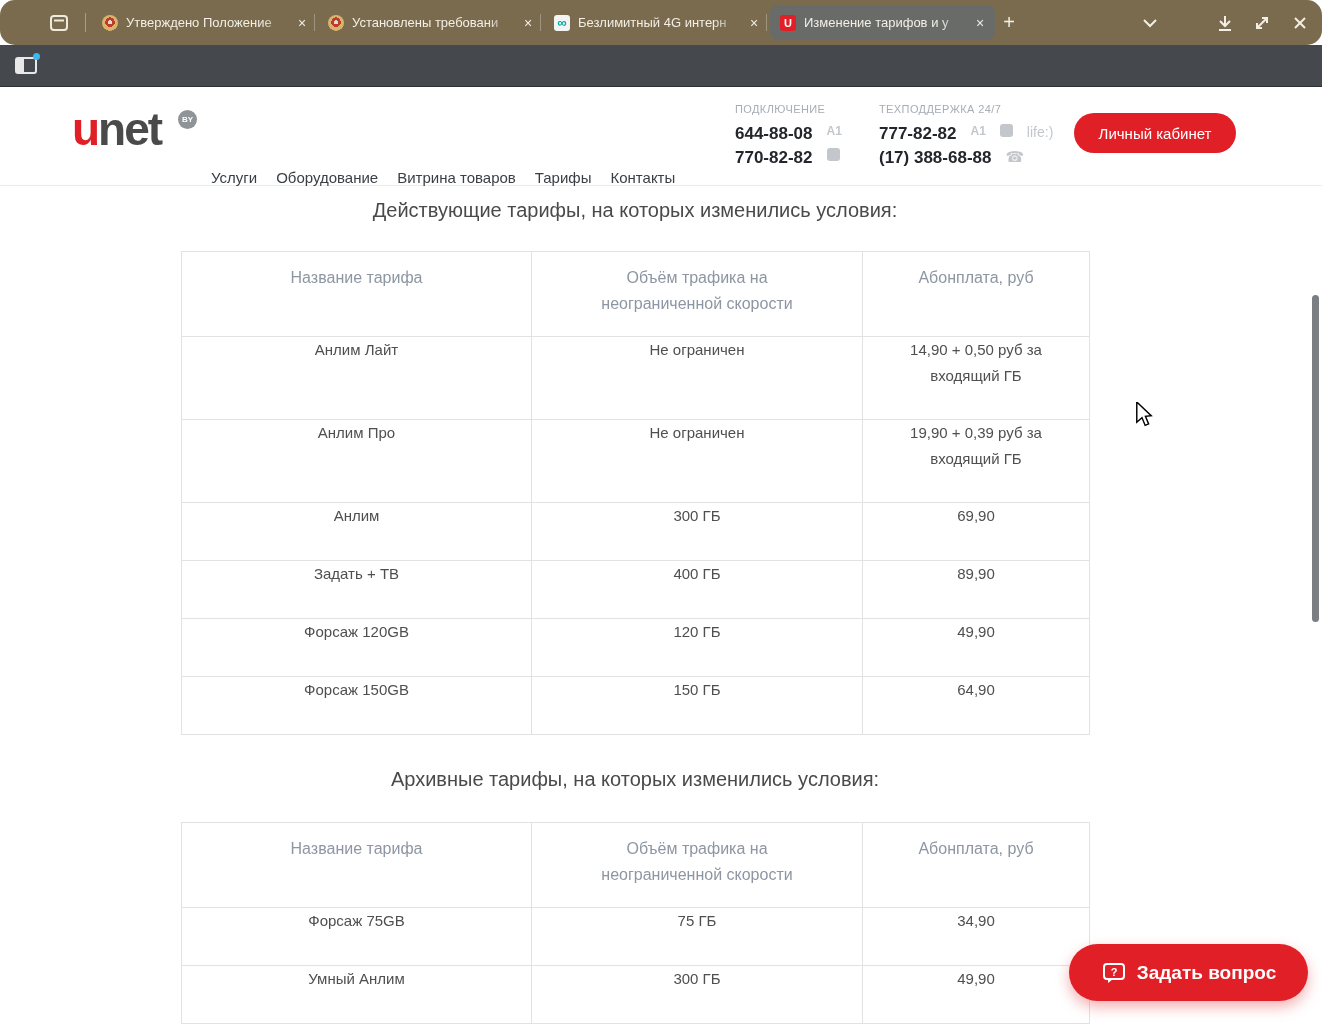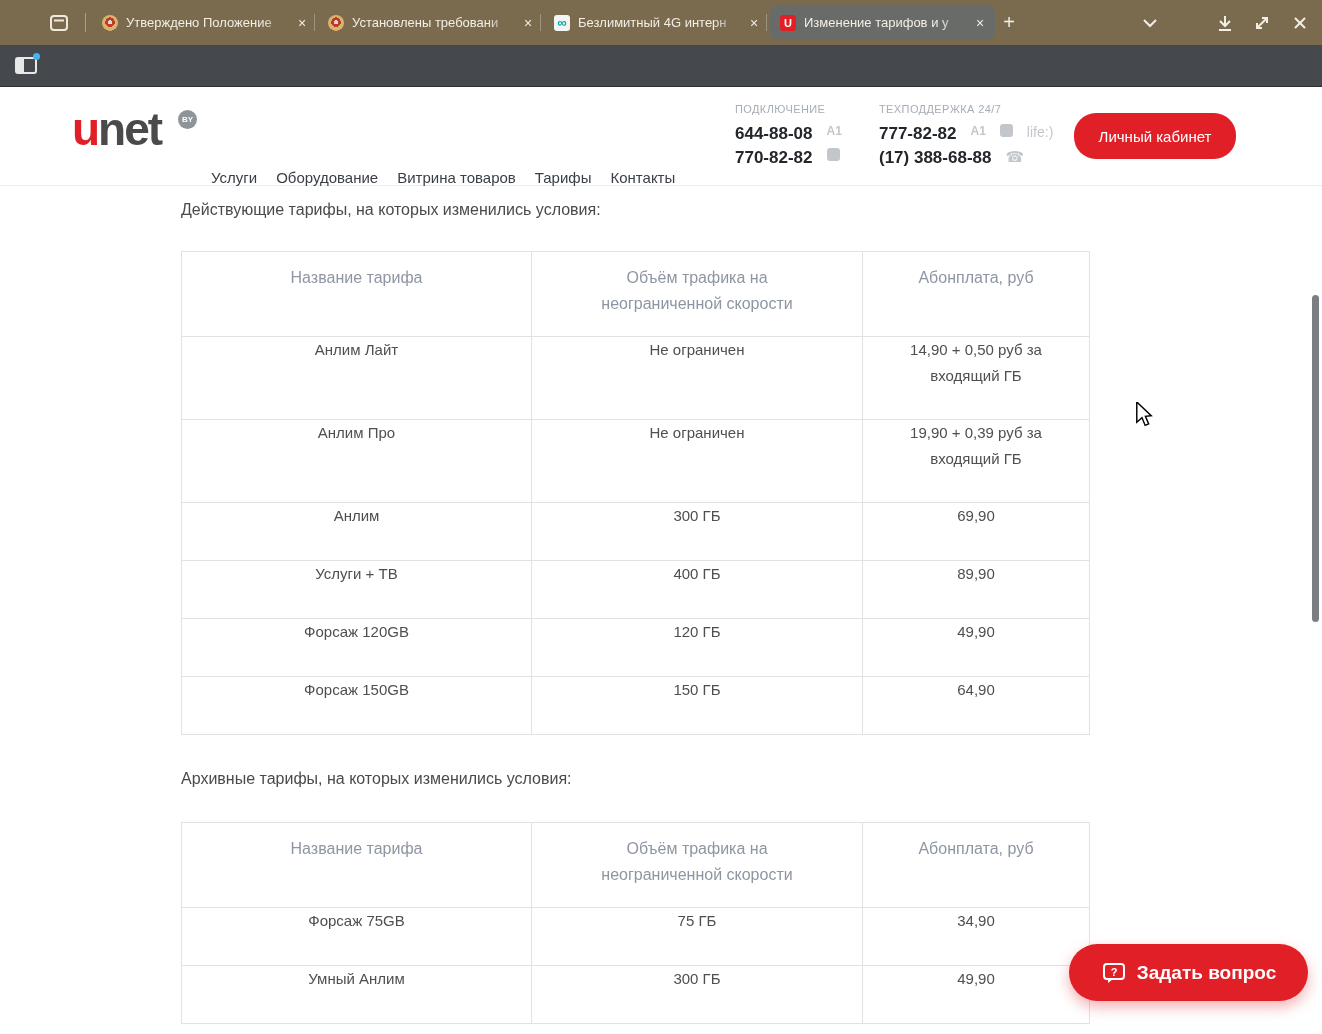--- a/index.html
+++ b/index.html
@@ -3,21 +3,21 @@
 <meta charset="utf-8">
 <title>unet.by — tariffs</title>
 <style>
   * { box-sizing: border-box; }
   html,body { margin:0; padding:0; }
   body {
     width:1322px; height:1034px; position:relative; overflow:hidden;
     font-family:"Liberation Sans", sans-serif; background:#ffffff;
   }
   
-  .titlebar { position:absolute; top:0; left:0; width:1322px; height:45px; background:#7a6b4f; }
+  .titlebar { position:absolute; top:0; left:0; width:1322px; height:45px; background:#7a6b4f;border-radius:15px; }
   .fxview { position:absolute; left:46px; top:11px; width:26px; height:23px; display:flex; align-items:center; justify-content:center; border-radius:4px; }
   .tb-divider { position:absolute; left:85px; top:13px; width:1px; height:19px; background:rgba(255,255,255,.35); }
   .tab { position:absolute; top:5px; height:35px; width:225px; display:flex; align-items:center; padding:0 8px 0 10px; border-radius:8px; color:#f3efe5; font-size:13px; }
   .tab.active { background:#696b69; }
   .tab-sep { position:absolute; top:14px; width:1px; height:17px; background:rgba(255,255,255,.28); }
   .tab .fav { width:16px; height:16px; flex:0 0 16px; margin-right:8px; position:relative; }
   .fav.emblem { border-radius:50%; background:radial-gradient(circle at 50% 45%, #d8dcd2 0 18%, #c0392b 18% 40%, #d9b36b 40% 72%, #8a6d4d 72% 100%); }
   .fav.infinity { border-radius:3px; background:#f2f5f4; color:#00a99d; font-weight:bold; font-size:13px; line-height:16px; text-align:center; }
   .fav.unet { border-radius:3px; background:#e01f26; color:#fff; font-weight:bold; font-size:11px; line-height:16px; text-align:center; }
   .tab-title { flex:1; white-space:nowrap; overflow:hidden; -webkit-mask-image:linear-gradient(90deg,#000 82%,transparent); mask-image:linear-gradient(90deg,#000 82%,transparent); }
@@ -49,24 +49,24 @@
   .logo-badge { position:absolute; left:178px; top:22px; width:19px; height:19px; border-radius:50%; background:#8f9499; color:#fff; font-size:8px; font-weight:bold; letter-spacing:0; display:flex; align-items:center; justify-content:center; }
   .nav { position:absolute; left:211px; top:0; height:98px; display:flex; align-items:flex-end; gap:19px; }
   .nav-item { font-size:15px; color:#3a3f45; font-weight:500; }
   .phone-group { position:absolute; top:15px; }
   .pg-label { font-size:11px; letter-spacing:.4px; color:#a6adb5; margin-bottom:9px; }
   .phone-row { display:flex; align-items:flex-start; gap:14px; height:24px; font-size:17px; font-weight:bold; color:#23262a; }
   .ic-a1 { font-size:12px; font-weight:800; color:#c3c7cc; }
   .ic-mts { width:13px; height:13px; border-radius:3px; background:#c3c7cc; }
   .ic-life { font-size:14px; font-weight:normal; color:#c3c7cc; }
   .ic-landline { font-size:15px; color:#c3c7cc; font-weight:normal; }
-  .account-btn { position:absolute; left:1074px; top:25px; width:162px; height:46px; background:#e01f26; border-radius:22px; color:#fff; font-size:15px; font-weight:500; display:flex; align-items:center; justify-content:center; }
+  .account-btn { position:absolute; left:1074px; top:25px; width:162px; height:40px; background:#e01f26; border-radius:22px; color:#fff; font-size:15px; font-weight:500; display:flex; align-items:center; justify-content:center; }
   
   .main { width:908px; margin-left:181px; }
-  .sec-heading { font-size:16px; color:#4a4a4a; font-weight:400; line-height:18px; }
+  .sec-heading { font-size:20px; color:#4a4a4a; font-weight:400; line-height:18px;text-align:center; }
   #heading-0 { padding-top:15px; }
   #heading-1 { padding-top:35px; }
   .tbl-wrap-0 { margin-top:32px; }
   .tbl-wrap-1 { margin-top:34px; }
   table.tariff { border-collapse:collapse; table-layout:fixed; width:908px; }
   table.tariff th, table.tariff td { border:1px solid #e2e2e2; vertical-align:top; text-align:center; line-height:26px; padding:0 16px; }
   table.tariff th { height:85px; padding-top:13px; color:#8d96a2; font-size:16px; font-weight:500; }
   table.tariff th .hdr-span { display:inline-block; max-width:250px; }
   table.tariff td { height:58px; color:#4f4f4f; font-size:15px; }
   .sec-0 td { padding-top:16px; }
@@ -261,21 +261,21 @@
               <td>Анлим Про</td>
               <td>Не ограничен</td>
               <td>19,90 + 0,39 руб за входящий ГБ</td>
             </tr>
             <tr>
               <td>Анлим</td>
               <td>300 ГБ</td>
               <td>69,90</td>
             </tr>
             <tr>
-              <td>Услуги + ТВ</td>
+              <td>Задать + ТВ</td>
               <td>400 ГБ</td>
               <td>89,90</td>
             </tr>
             <tr>
               <td>Форсаж 120GB</td>
               <td>120 ГБ</td>
               <td>49,90</td>
             </tr>
             <tr>
               <td>Форсаж 150GB</td>

